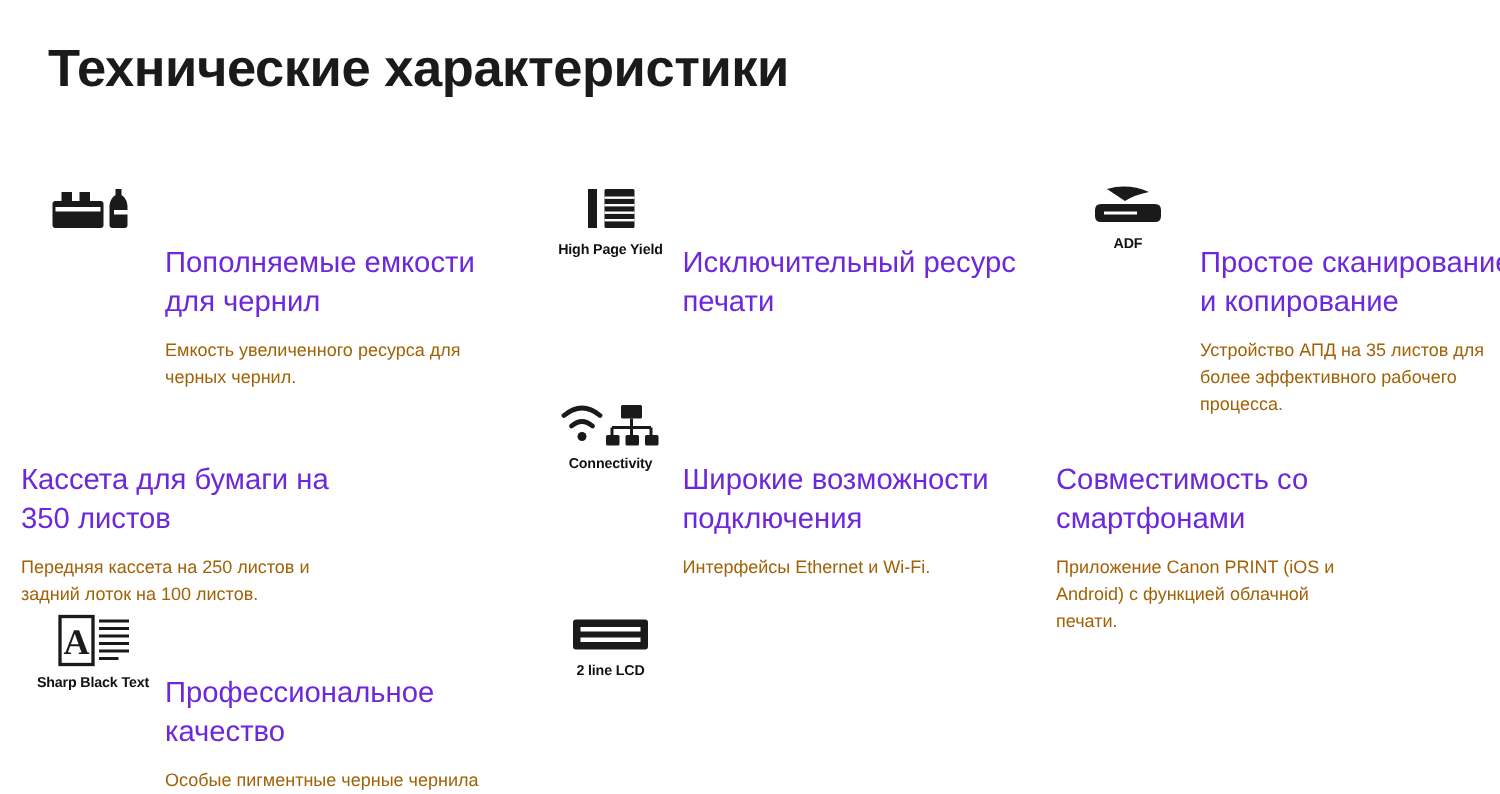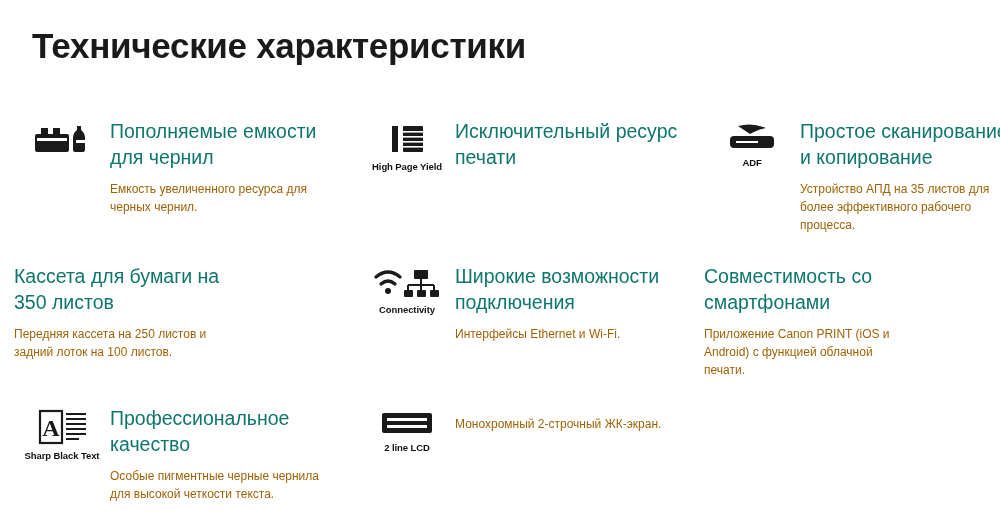--- a/index.html
+++ b/index.html
@@ -53,23 +53,24 @@
     color: #111;
     margin-top: 4px;
     text-align: center;
     line-height: 1.15;
     letter-spacing: -0.1px;
   }
   .feature-body { padding-top: 0; }
   .feature-title {
     font-size: 19.5px;
     line-height: 26px;
-    color: #0f766e;
+    color: #6d28d9;
     font-weight: normal;
     max-width: 240px;
+    margin-top: 44px;
   }
   .feature-desc {
     font-size: 12px;
     line-height: 18px;
     color: #a16207;
     margin-top: 10px;
     max-width: 215px;
   }
   .col3 .feature-title { max-width: 215px; }
   .col3 .feature-desc { max-width: 205px; }
@@ -206,18 +207,17 @@
         <span>
           <svg width="58" height="30" viewBox="0 0 58 30">
             <rect x="4" y="4" width="50" height="20" rx="2" fill="#1a1a1a"></rect>
             <rect x="9" y="9" width="40" height="3" fill="#ffffff"></rect>
             <rect x="9" y="16" width="40" height="3" fill="#ffffff"></rect>
           </svg>
         </span>
         <span class="caption">2 line LCD</span>
       </div>
       <div class="feature-body">
-        <div class="feature-desc">Монохромный 2-строчный ЖК-экран.</div>
       </div>
     </div>
 
   </div>
 </div>
 
 </body></html>

